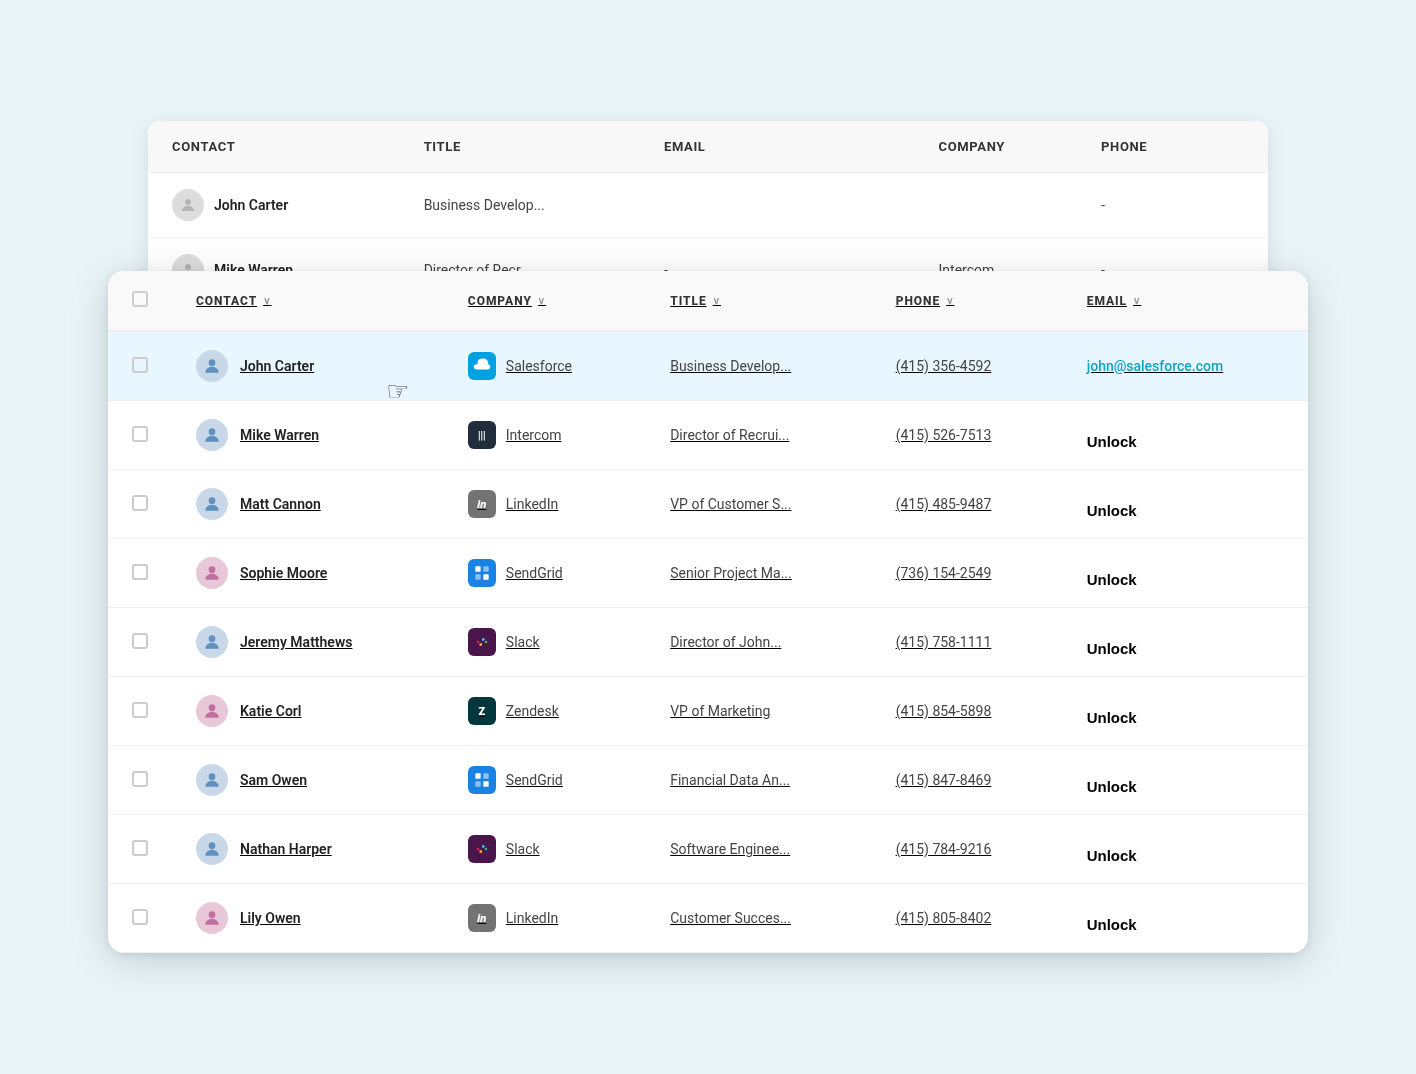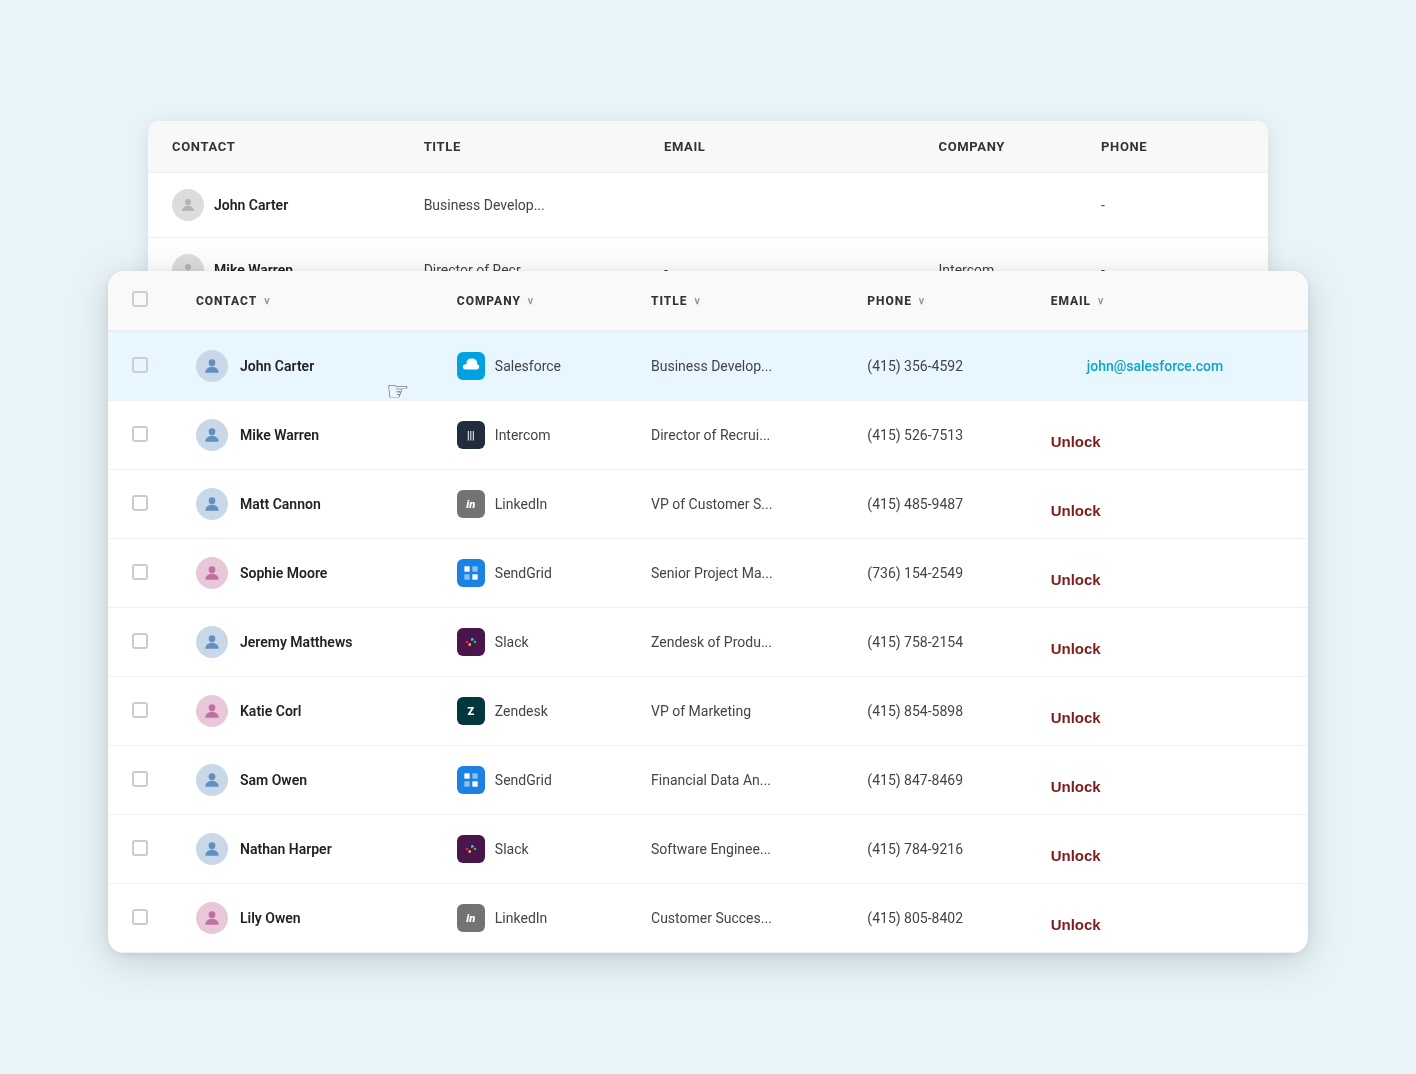--- a/index.html
+++ b/index.html
@@ -9,20 +9,21 @@
       display: flex;
       align-items: center;
       justify-content: center;
       min-height: 100vh;
       padding: 30px;
     }
 
     .outer-wrapper {
       position: relative;
       width: 1200px;
+      text-decoration: underline;
     }
 
     
     .bg-table-container {
       position: absolute;
       top: 0;
       left: 40px;
       right: 40px;
       background: white;
       border-radius: 12px;
@@ -212,25 +213,24 @@
     }
 
     .email-cell {
       font-size: 14px;
     }
 
     .email-link {
       color: #0ea5c0;
       text-decoration: none;
       font-weight: 500;
-      margin-left: 36px;
     }
 
     .unlock-btn {
-      color: #7f1d1d;
+      color: #000000;
       font-weight: 700;
       font-size: 15px;
       cursor: pointer;
       background: none;
       border: none;
       padding: 0;
       margin-top: 12px;
     }
 
     
@@ -524,22 +524,22 @@
         <svg width="16" height="16" viewBox="0 0 24 24" fill="none">
           <path d="M6 14a2 2 0 1 1 2-2v2H6z" fill="#E01E5A"></path>
           <path d="M10 14h2v2a2 2 0 1 1-2-2z" fill="#ECB22E"></path>
           <path d="M18 10a2 2 0 1 1-2 2v-2h2z" fill="#2EB67D"></path>
           <path d="M14 10h-2V8a2 2 0 1 1 2 2z" fill="#36C5F0"></path>
         </svg>
       </div>
         <span>Slack</span>
       </div>
     </td>
-    <td class="title-cell">Zendesk of Produ...</td>
-    <td class="phone-cell">(415) 758-2154</td>
+    <td class="title-cell">Director of John...</td>
+    <td class="phone-cell">(415) 758-1111</td>
     <td class="email-cell"><button class="unlock-btn">Unlock</button></td>
   </tr>
           <tr>
     <td class="checkbox-cell">
       <span class="checkbox"></span>
     </td>
     <td>
       <div class="contact-cell">
         <div class="avatar-img" style="background:#e8c8d8;">
     <svg width="20" height="20" viewBox="0 0 24 24" fill="#c070a0">

